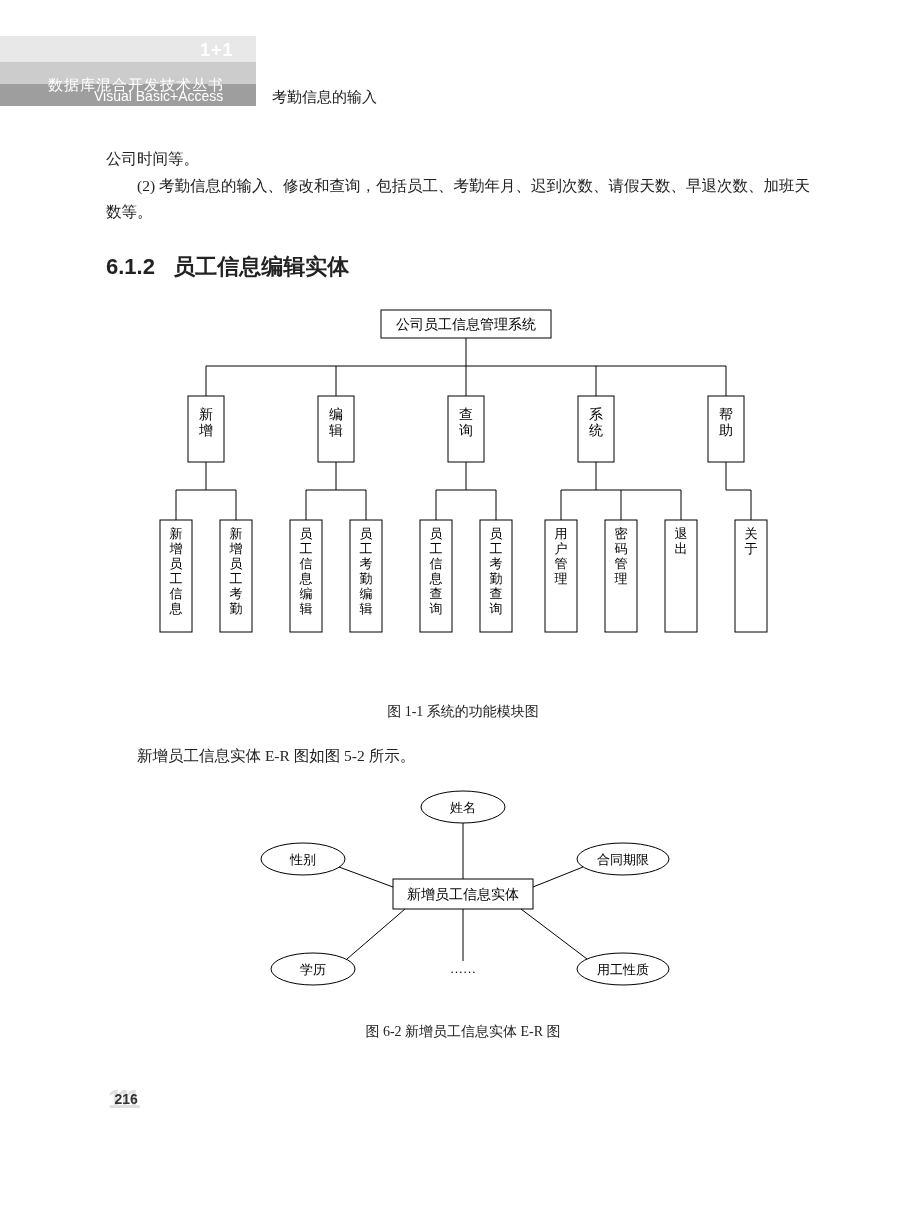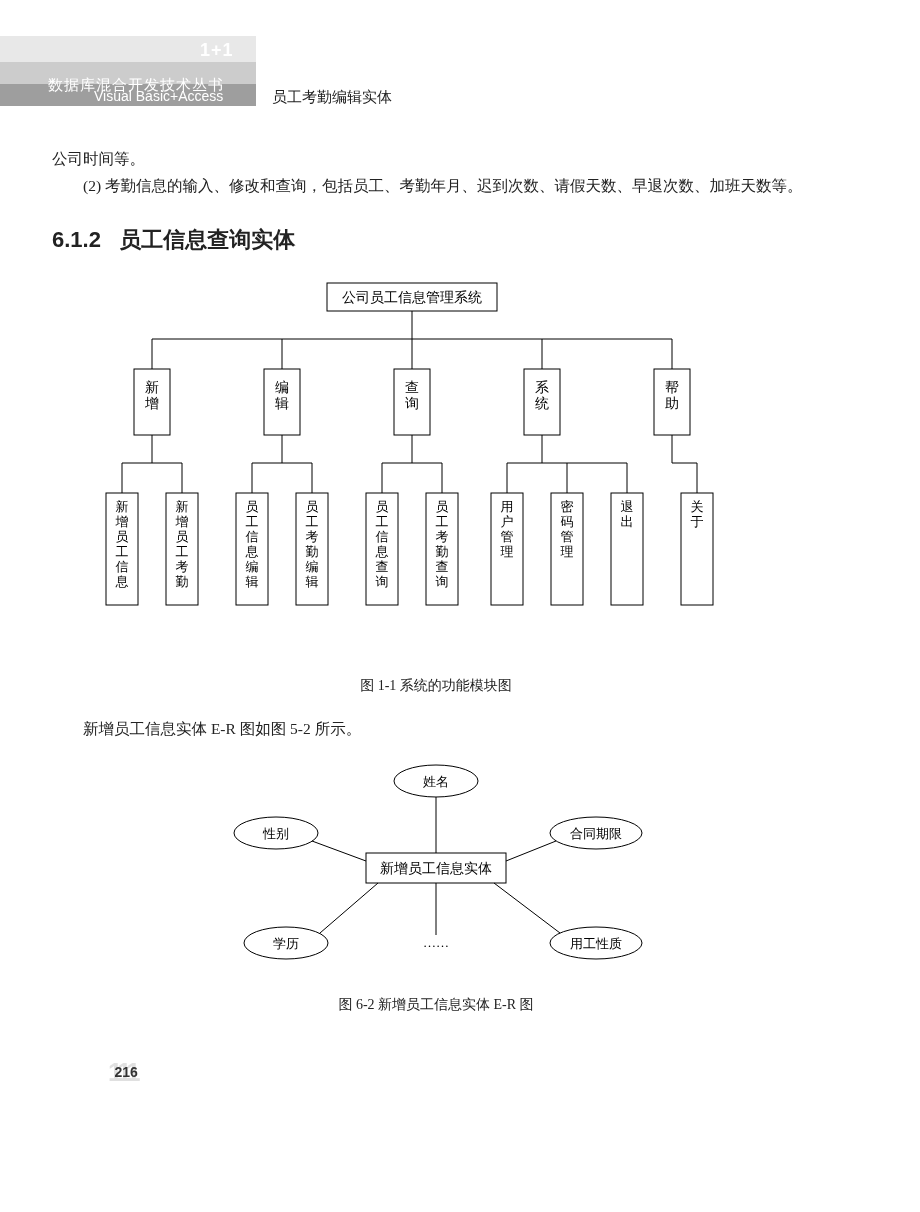--- a/index.html
+++ b/index.html
@@ -35,21 +35,21 @@
   }
   .band-title-3 {
     position: absolute; left: 94px; top: 88px;
     color: #fff; font-family: Arial, sans-serif; font-size: 14px;
   }
   .band-title-4 {
     position: absolute; left: 272px; top: 88px;
     color: #222; font-size: 15px; font-family: "SimHei", sans-serif;
   }
   .content {
-    padding: 40px 100px 0 52px;
+    padding: 40px 100px 0 106px;
     font-size: 15.5px;
     line-height: 1.72;
     color: #222;
   }
   .para { text-indent: 2em; margin: 0; }
   .h2-sec {
     font-family: "SimHei","Microsoft YaHei", sans-serif;
     font-size: 22px; font-weight: bold;
     margin: 22px 0 18px 0;
   }
@@ -78,30 +78,30 @@
 </head>
 <body>
 
 <div class="header-band">
   <div class="band-top"></div>
   <div class="band-mid"></div>
   <div class="band-low"></div>
   <div class="band-title-1">1+1</div>
   <div class="band-title-2">数据库混合开发技术丛书</div>
   <div class="band-title-3">Visual  Basic+Access</div>
-  <div class="band-title-4">员工考勤编辑实体</div>
+  <div class="band-title-4">考勤信息的输入</div>
 </div>
 
 <div class="content">
   <p class="para" style="text-indent:0">公司时间等。</p>
   <p class="para">(2) 考勤信息的输入、修改和查询，包括员工、考勤年月、迟到次数、请假天数、早退次数、加班天数等。</p>
 
   <div class="h2-sec">
     <span>6.1.2</span>&nbsp;&nbsp;
-    <span>员工信息查询实体</span>
+    <span>员工信息编辑实体</span>
   </div>
 
 
   <div class="diagram">
     <svg width="700" height="380" viewBox="0 0 700 380">
 
       <rect x="275" y="6" width="170" height="28" fill="#fff" stroke="#000"></rect>
       <text x="360" y="25" text-anchor="middle" font-size="14">公司员工信息管理系统</text>
 
       <line x1="360" y1="34" x2="360" y2="62" stroke="#000"></line>

